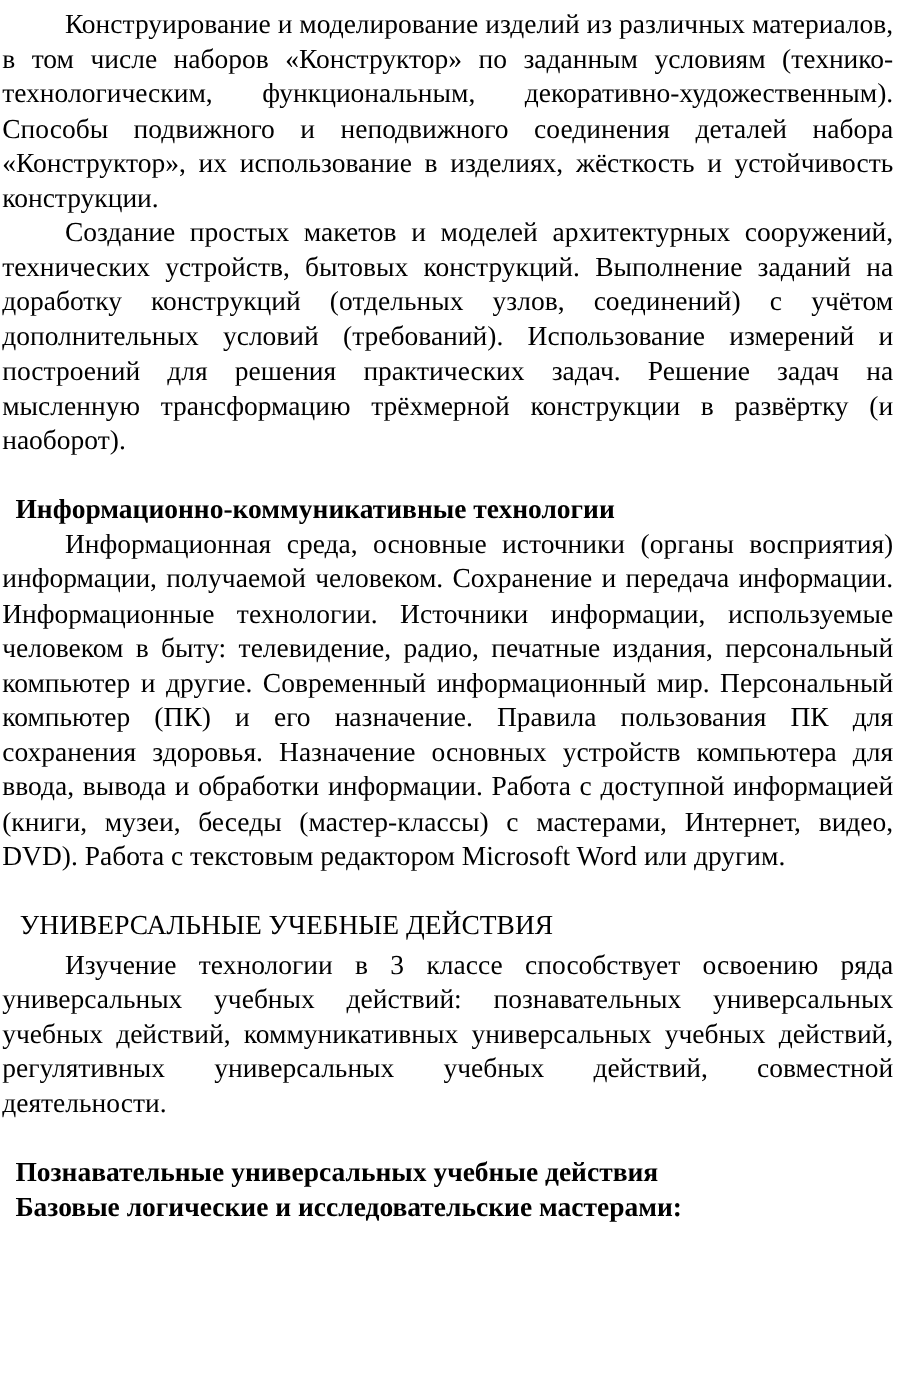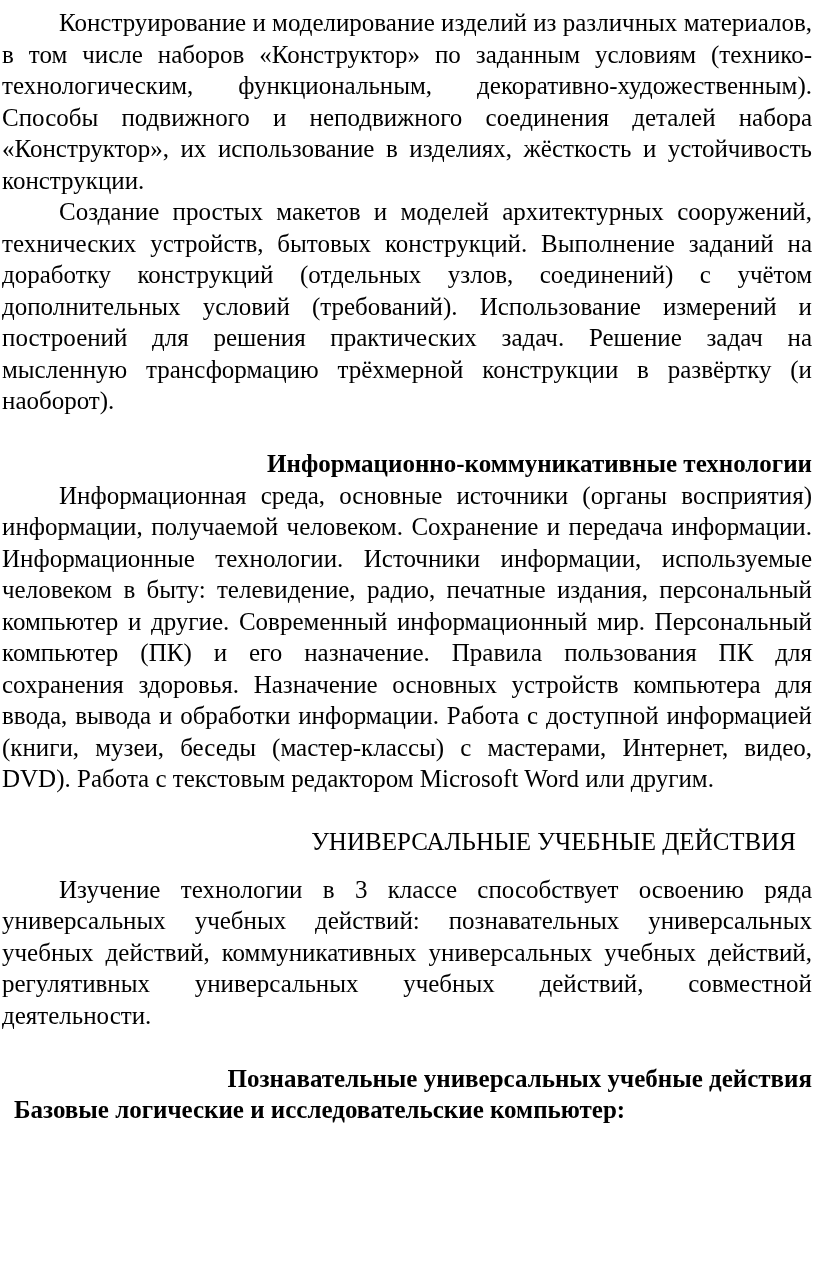--- a/index.html
+++ b/index.html
@@ -24,29 +24,28 @@
     text-align: justify;
     text-indent: 57px;
   }
   .heading-bold {
     margin: 0;
     padding-left: 12px;
     font-weight: bold;
     text-align: left;
   }
   .heading-caps {
-    margin: 16px;
+    margin: 4px;
     padding-left: 12px;
     font-weight: normal;
     text-align: left;
     font-family: Liberation Serif, serif;
   }
   .gap-before {
     margin-top: 31.5px;
-    text-align: right;
   }
 </style>
 </head>
 <body>
 
 <div class="page">
 
   <p class="para">Конструирование и моделирование изделий из различных материалов, в том числе наборов «Конструктор» по заданным условиям (технико-технологическим, функциональным, декоративно-художественным). Способы подвижного и неподвижного соединения деталей набора «Конструктор», их использование в изделиях, жёсткость и устойчивость конструкции.</p>
 
   <p class="para">Создание простых макетов и моделей архитектурных сооружений, технических устройств, бытовых конструкций. Выполнение заданий на доработку конструкций (отдельных узлов, соединений) с учётом дополнительных условий (требований). Использование измерений и построений для решения практических задач. Решение задач на мысленную трансформацию трёхмерной конструкции в развёртку (и наоборот).</p>
@@ -54,17 +53,17 @@
   <p class="heading-bold gap-before">Информационно-коммуникативные технологии</p>
 
   <p class="para">Информационная среда, основные источники (органы восприятия) информации, получаемой человеком. Сохранение и передача информации. Информационные технологии. Источники информации, используемые человеком в быту: телевидение, радио, печатные издания, персональный компьютер и другие. Современный информационный мир. Персональный компьютер (ПК) и его назначение. Правила пользования ПК для сохранения здоровья. Назначение основных устройств компьютера для ввода, вывода и обработки информации. Работа с доступной информацией (книги, музеи, беседы (мастер-классы) с мастерами, Интернет, видео, DVD). Работа с текстовым редактором Microsoft Word или другим.</p>
 
   <p class="heading-caps gap-before">УНИВЕРСАЛЬНЫЕ УЧЕБНЫЕ ДЕЙСТВИЯ</p>
 
   <p class="para">Изучение технологии в 3 классе способствует освоению ряда универсальных учебных действий: познавательных универсальных учебных действий, коммуникативных универсальных учебных действий, регулятивных универсальных учебных действий, совместной деятельности.</p>
 
   <p class="heading-bold gap-before">Познавательные универсальных учебные действия</p>
 
-  <p class="heading-bold">Базовые логические и исследовательские компьютер:</p>
+  <p class="heading-bold">Базовые логические и исследовательские мастерами:</p>
 
 
 
 </div>
 
 </body></html>

